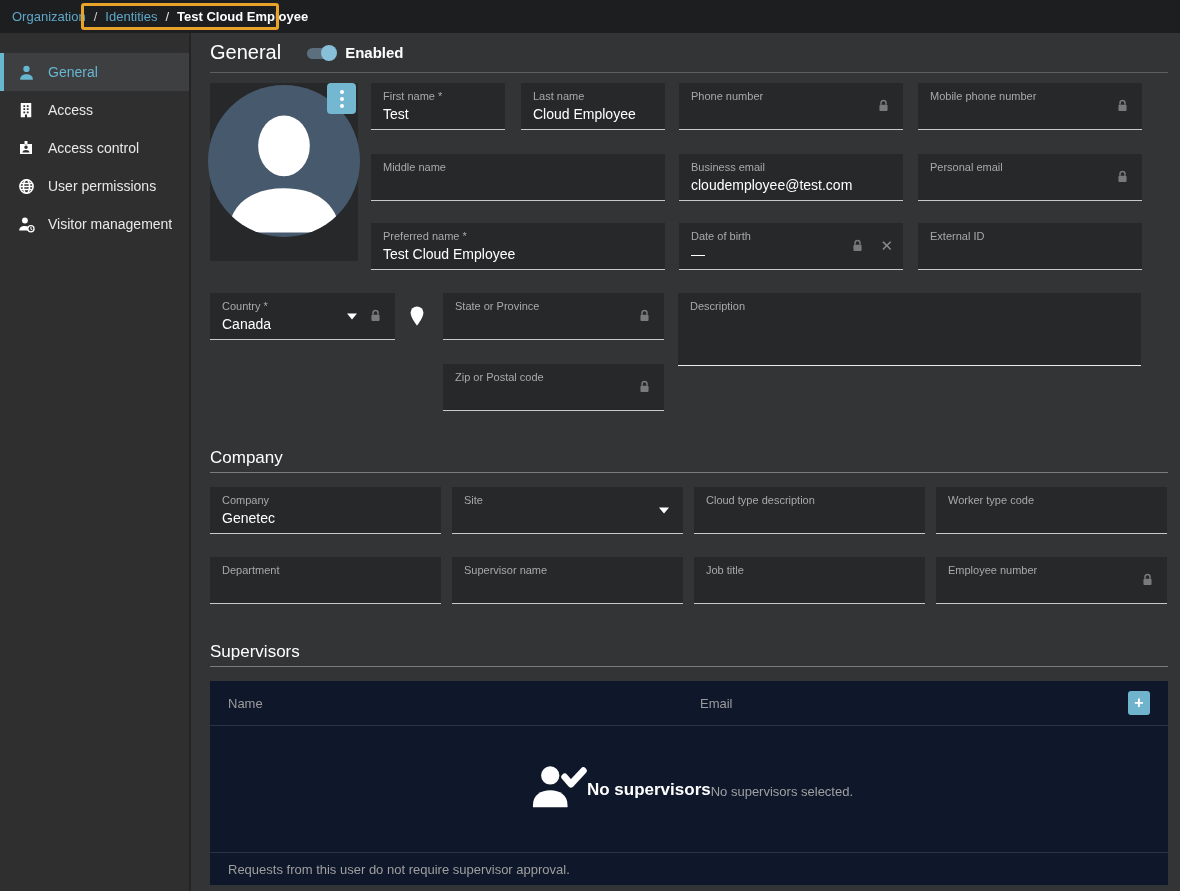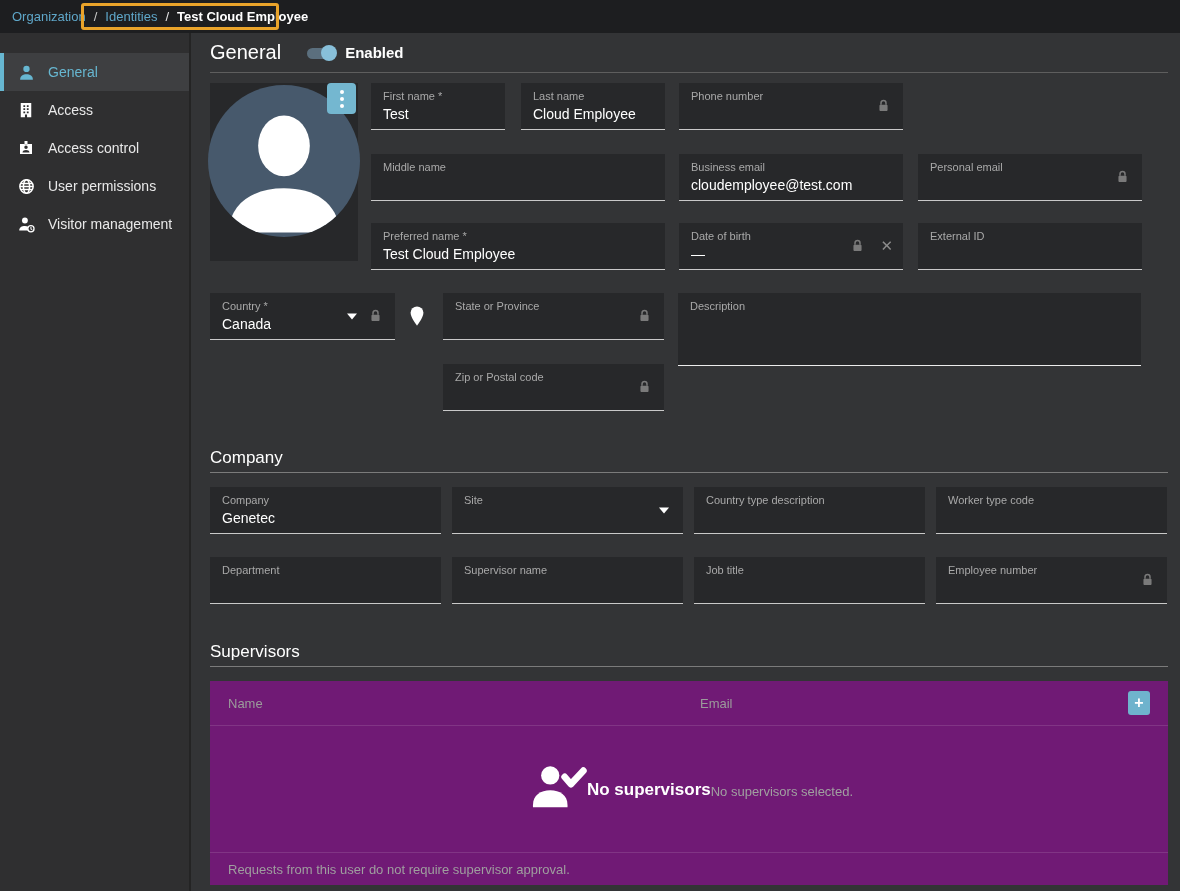--- a/index.html
+++ b/index.html
@@ -71,21 +71,21 @@
   .addr-block { position:relative; height:118px; margin-top:23px; }
   .abs { position:absolute; }
   .pin-wrap { position:absolute; left:196px; top:10px; }
   
   .section-title { font-size:17px; color:#ffffff; }
   .sec-divider { border-bottom:1px solid #7b7b7b; margin-top:4px; }
   .comp-row { display:flex; }
   .comp-row .fld { width:231px; }
   .comp-row .fld + .fld { margin-left:11px; }
   
-  .sup-card { margin-top:14px; width:958px; height:204px; background:#701a75; }
+  .sup-card { margin-top:14px; width:958px; height:204px; background:#0f172a; }
   .sup-head { height:45px; display:flex; align-items:center; padding:0 18px;
               border-bottom:1px solid rgba(255,255,255,0.12); }
   .sup-col-name { width:472px; font-size:13px; color:#9b9b9b; }
   .sup-col-email { flex:1; font-size:13px; color:#9b9b9b; }
   .add-btn { width:22px; height:24px; background:#6fb3cd; border-radius:3px; border:none;
              color:#ffffff; font-size:16px; font-weight:bold; line-height:22px;
              text-align:center; cursor:pointer; padding:0; }
   .sup-empty { height:126px; display:flex; flex-direction:row; align-items:center;
                justify-content:center; }
   .sup-empty-title { font-size:17px; font-weight:bold; color:#ffffff; margin-top:2px; }
@@ -195,20 +195,27 @@
               <div class="f-label">Last name</div>
               <div class="f-value">Cloud Employee</div>
             </div>
             <div class="fld ml14" style="width:224px">
               <div class="f-label">Phone number</div>
               <span class="lock"><svg viewBox="0 0 24 24" width="15" height="15">
                     <path d="M8 10V7a4 4 0 0 1 8 0v3" fill="none" stroke="#7a7a7a" stroke-width="2.4"></path>
                     <rect x="5.5" y="10" width="13" height="10" rx="1.5" fill="#7a7a7a"></rect>
                   </svg></span>
             </div>
+            <div class="fld ml15" style="width:224px">
+              <div class="f-label">Mobile phone number</div>
+              <span class="lock"><svg viewBox="0 0 24 24" width="15" height="15">
+                    <path d="M8 10V7a4 4 0 0 1 8 0v3" fill="none" stroke="#7a7a7a" stroke-width="2.4"></path>
+                    <rect x="5.5" y="10" width="13" height="10" rx="1.5" fill="#7a7a7a"></rect>
+                  </svg></span>
+            </div>
           </div>
 
           <div class="frow mb23">
             <div class="fld" style="width:294px">
               <div class="f-label">Middle name</div>
             </div>
             <div class="fld ml14" style="width:224px">
               <div class="f-label">Business email</div>
               <div class="f-value">cloudemployee@test.com</div>
             </div>
@@ -283,21 +290,21 @@
         <div class="comp-row" style="margin-top:14px">
           <div class="fld">
             <div class="f-label">Company</div>
             <div class="f-value">Genetec</div>
           </div>
           <div class="fld">
             <div class="f-label">Site</div>
             <span class="caret" style="right:14px"></span>
           </div>
           <div class="fld">
-            <div class="f-label">Country type description</div>
+            <div class="f-label">Cloud type description</div>
           </div>
           <div class="fld">
             <div class="f-label">Worker type code</div>
           </div>
         </div>
 
         <div class="comp-row" style="margin-top:23px">
           <div class="fld">
             <div class="f-label">Department</div>
           </div>

